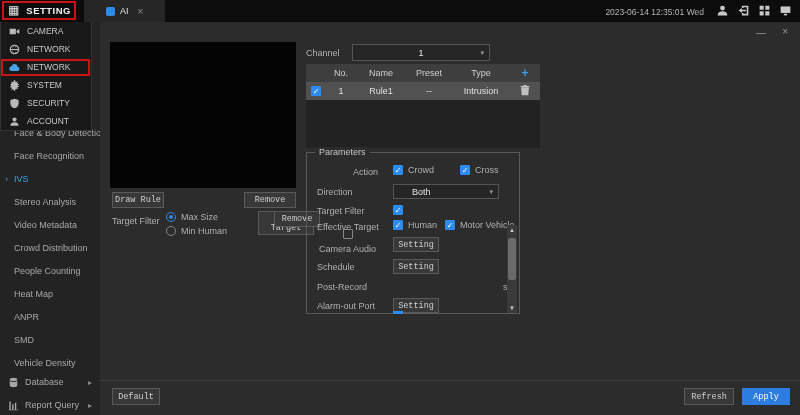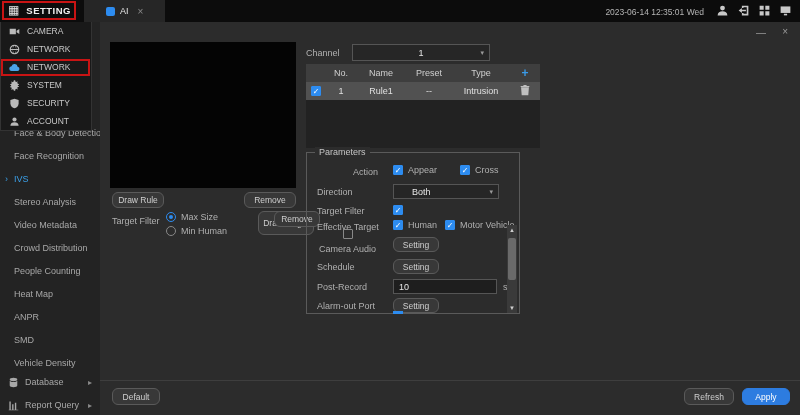--- a/index.html
+++ b/index.html
@@ -38,22 +38,22 @@
   .sidebar { left:0; top:22px; width:100px; height:393px; background:#232323; z-index:10; }
   .side-list { position:absolute; left:0; top:100px; width:100%; }
   .side-item { height:23px; line-height:23px; padding-left:14px; color:#a8a8a8; cursor:pointer; position:relative; white-space:nowrap; overflow:hidden; }
   .side-item.active { color:#3ba0e8; }
   .side-item.active .side-arrow { position:absolute; left:5px; color:#3ba0e8; }
   .side-bottom { position:absolute; left:0; width:100%; height:20px; display:flex; align-items:center; gap:6px; padding-left:8px; color:#a8a8a8; cursor:pointer; }
   .side-bottom svg { width:11px; height:11px; fill:#a8a8a8; }
   .side-bottom .exp { position:absolute; right:8px; color:#8a8a8a; font-size:8px; }
 
   
-  .btn { background:#383838; border:1px solid #5a5a5a; border-radius:6px; color:#cfcfcf;
-         font-size:8.5px; display:flex; align-items:center; justify-content:center; cursor:pointer; font-family:Liberation Sans, sans-serif; }
+  .btn { background:#383838; border:1px solid #5a5a5a; border-radius:0; color:#cfcfcf;
+         font-size:8.5px; display:flex; align-items:center; justify-content:center; cursor:pointer; font-family:Liberation Mono, monospace; }
   .btn-primary { background:#2d7ce0; border-color:#2d7ce0; color:#fff; }
   .dd { background:#262626; border:1px solid #555; color:#e0e0e0; display:flex; align-items:center; cursor:pointer; }
   .dd .arrow { position:absolute; right:5px; color:#9a9a9a; font-size:7px; }
   .chk { width:10px; height:10px; border:1px solid #888; border-radius:1px; display:inline-block; background:transparent; cursor:pointer; flex:none; }
   .chk.on { background:#2d8cf0; border-color:#2d8cf0; }
   .chk .tick { display:block; color:#fff; font-size:8px; line-height:10px; text-align:center; }
   .radio { width:10px; height:10px; border:1px solid #888; border-radius:50%; display:inline-block; position:relative; cursor:pointer; flex:none; }
   .radio.on { border-color:#2d8cf0; }
   .radio.on::after { content:""; position:absolute; left:2px; top:2px; width:4px; height:4px; border-radius:50%; background:#2d8cf0; }
   .inline-row { display:flex; align-items:center; gap:5px; }
@@ -256,21 +256,21 @@
 </div>
 
 <div class="params abs">
   <span class="legend">Parameters</span>
 
   <span class="p-label" style="top:14px;margin-left:36px;">Action</span>
   <div class="abs inline-row" style="left:86px; top:12px;">
     <span class="chk on">
         <span class="tick">✓</span>
       </span>
-    <span class="lbl">Appear</span>
+    <span class="lbl">Crowd</span>
   </div>
   <div class="abs inline-row" style="left:153px; top:12px;">
     <span class="chk on">
         <span class="tick">✓</span>
       </span>
     <span class="lbl">Cross</span>
   </div>
 
   <span class="p-label" style="top:34px;text-align:right;">Direction</span>
   <div class="dd abs" style="left:86px; top:31px; width:106px; height:15px; padding-left:18px; position:absolute;">
@@ -300,21 +300,20 @@
   <div class="abs inline-row" style="left:12px; top:76px;flex-direction:column;">
     <span class="chk"></span>
     <span class="lbl">Camera Audio</span>
   </div>
   <button class="btn abs" style="left:86px; top:84px; width:46px; height:15px;">Setting</button>
 
   <span class="p-label" style="top:109px;">Schedule</span>
   <button class="btn abs" style="left:86px; top:106px; width:46px; height:15px;">Setting</button>
 
   <span class="p-label" style="top:129px;">Post-Record</span>
-  <input class="field-input abs" style="left: 86px; top: 126px; width: 104px; height: 15px;" value="10">
   <span class="p-label" style="left:196px; top:129px;">sec</span>
 
   <span class="p-label" style="top:148px;">Alarm-out Port</span>
   <button class="btn abs" style="left:86px; top:145px; width:46px; height:15px;">Setting</button>
 
   <div class="abs" style="left:86px; top:158px; width:10px; height:3px; background:#2d8cf0;"></div>
 
   <div class="scrollbar">
     <div class="sb-arrow">▲</div>
     <div class="sb-thumb"></div>

